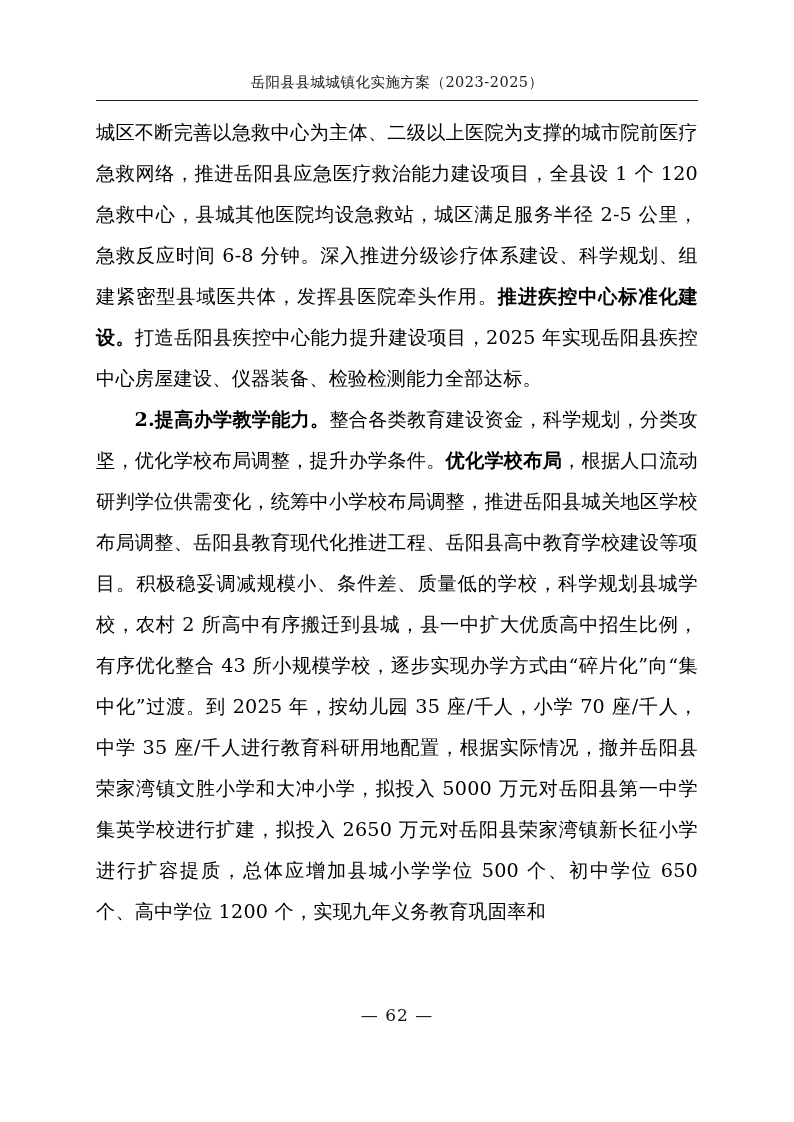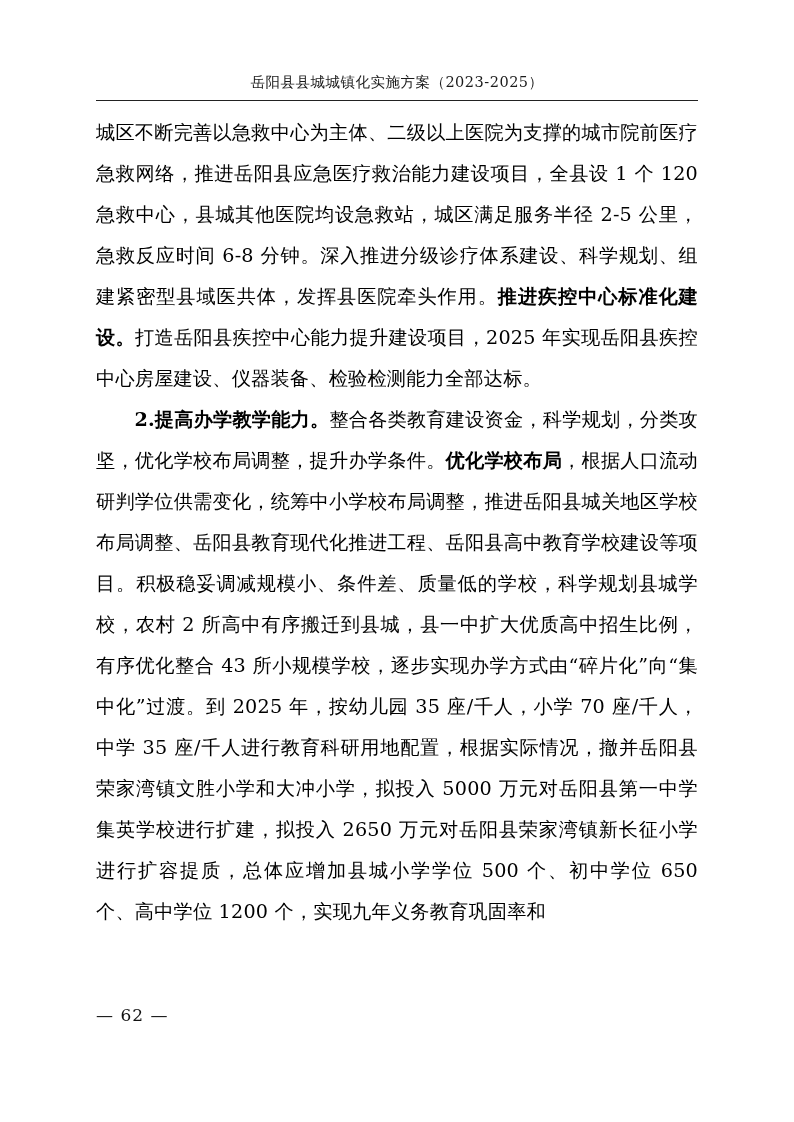--- a/index.html
+++ b/index.html
@@ -67,21 +67,21 @@
     text-indent: 2em;
   }
   .bold {
     font-weight: bold;
   }
   .footer {
     position: absolute;
     left: 96px;
     top: 1005px;
     width: 602px;
-    text-align: left;
+    text-align: center;
   }
   .page-num {
     font-size: 17px;
     letter-spacing: 1px;
     color: #111;
     font-family: "DejaVu Serif", "Liberation Serif", serif;
   }
 </style>
 </head>
 <body>

